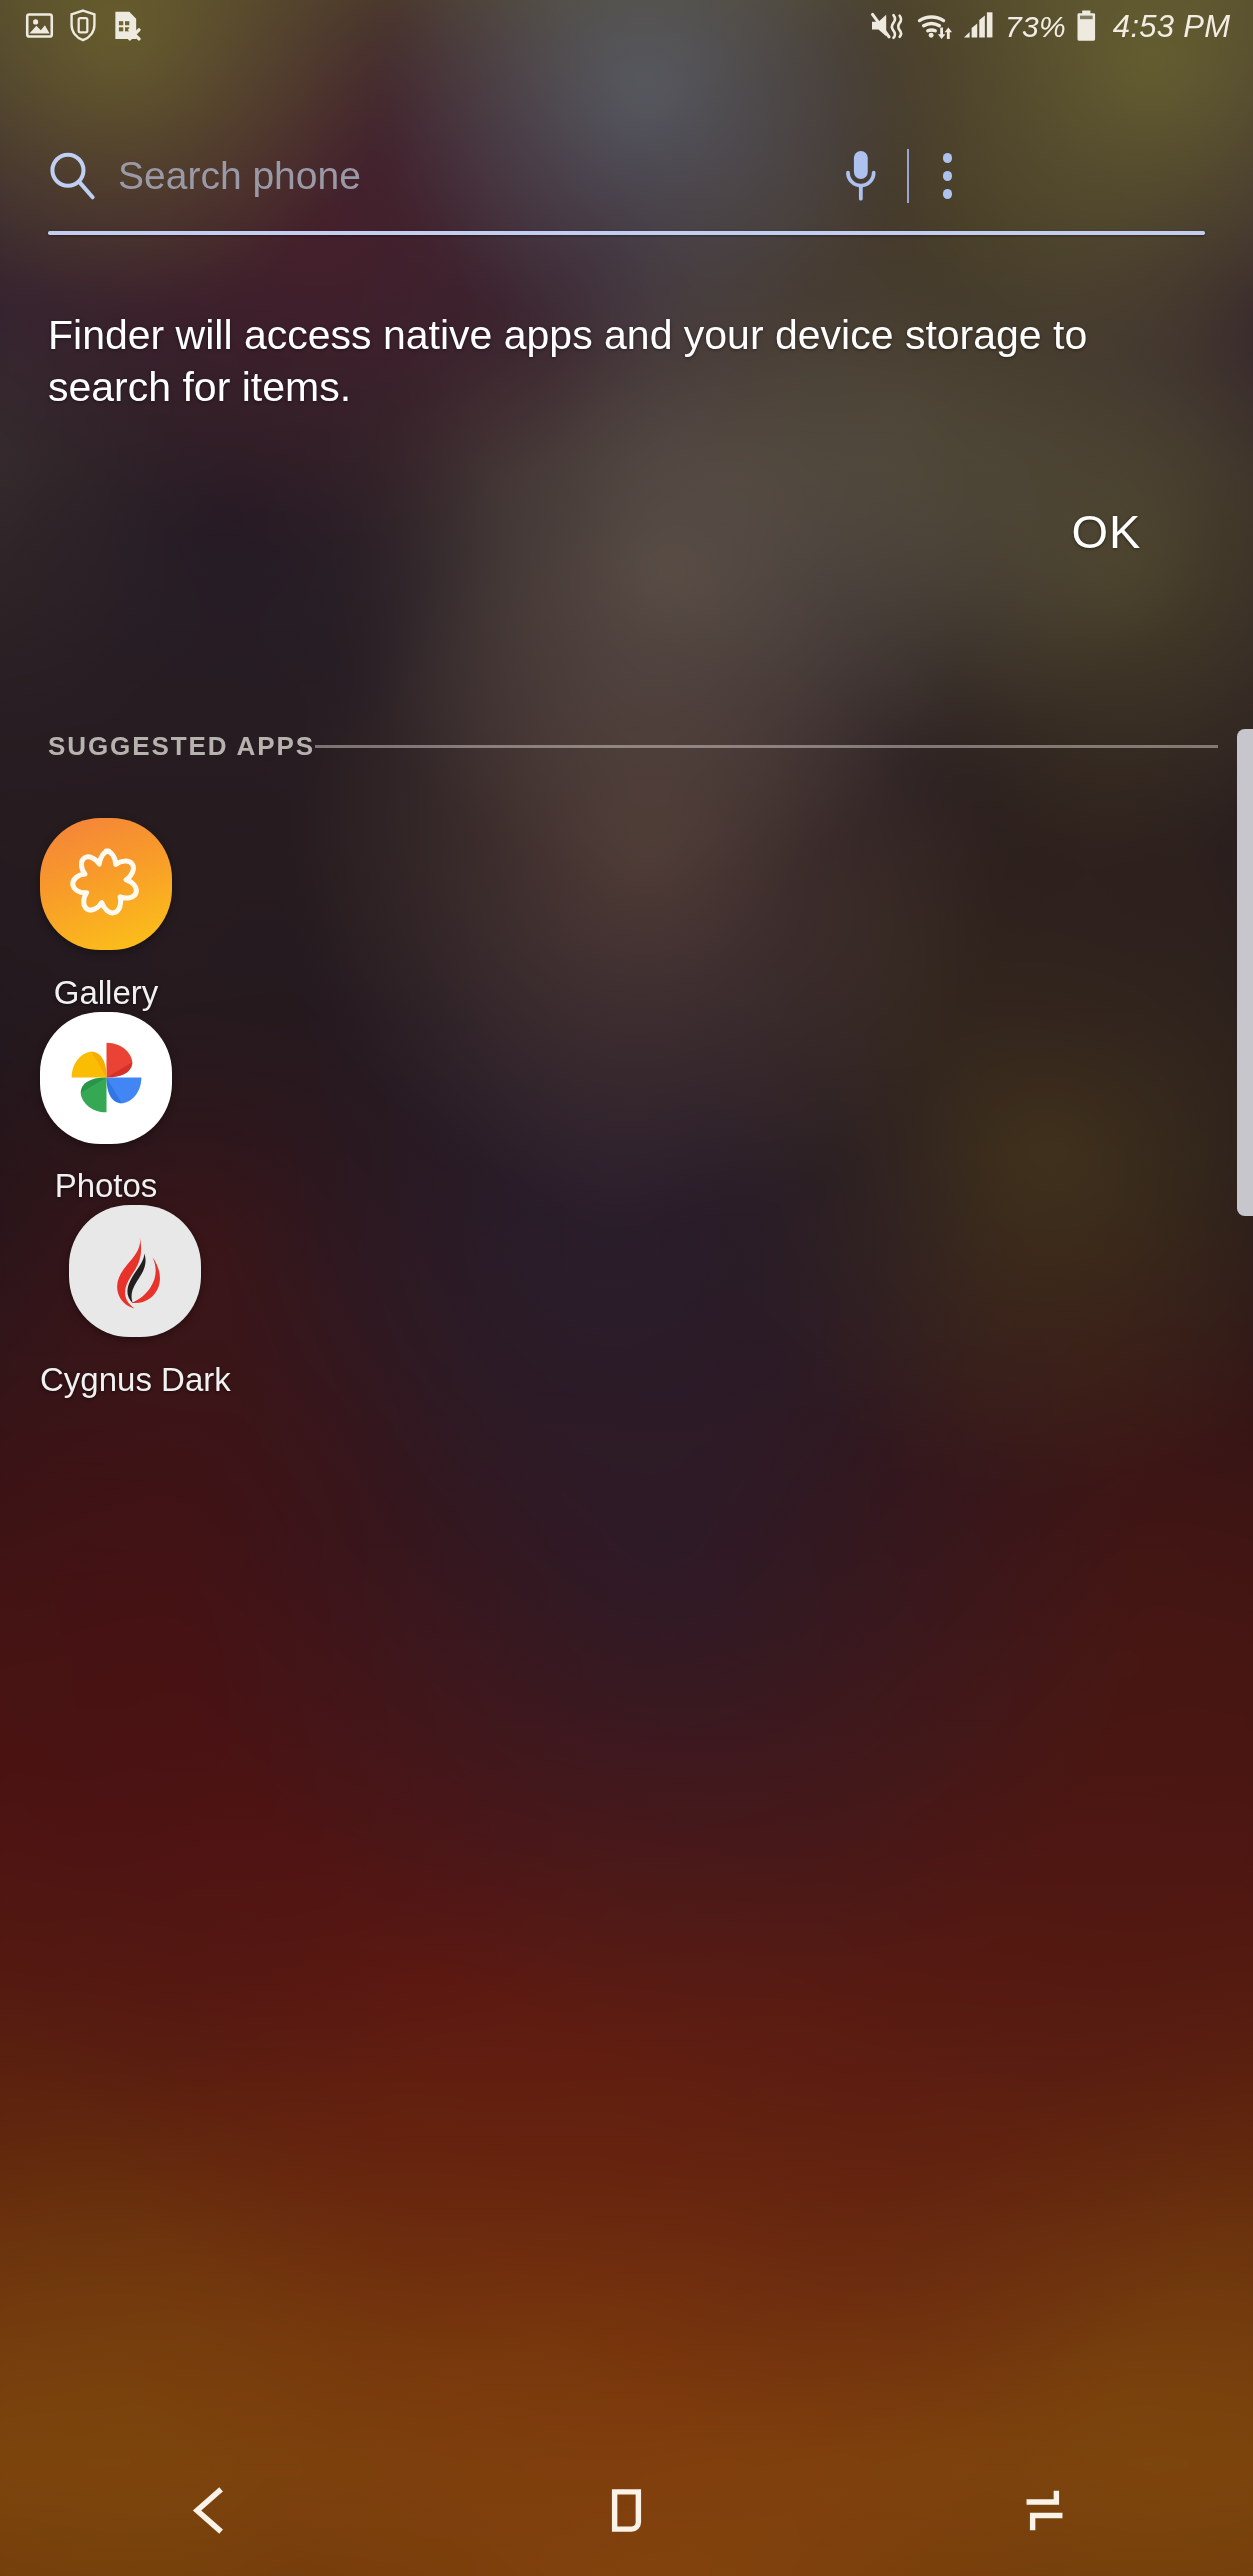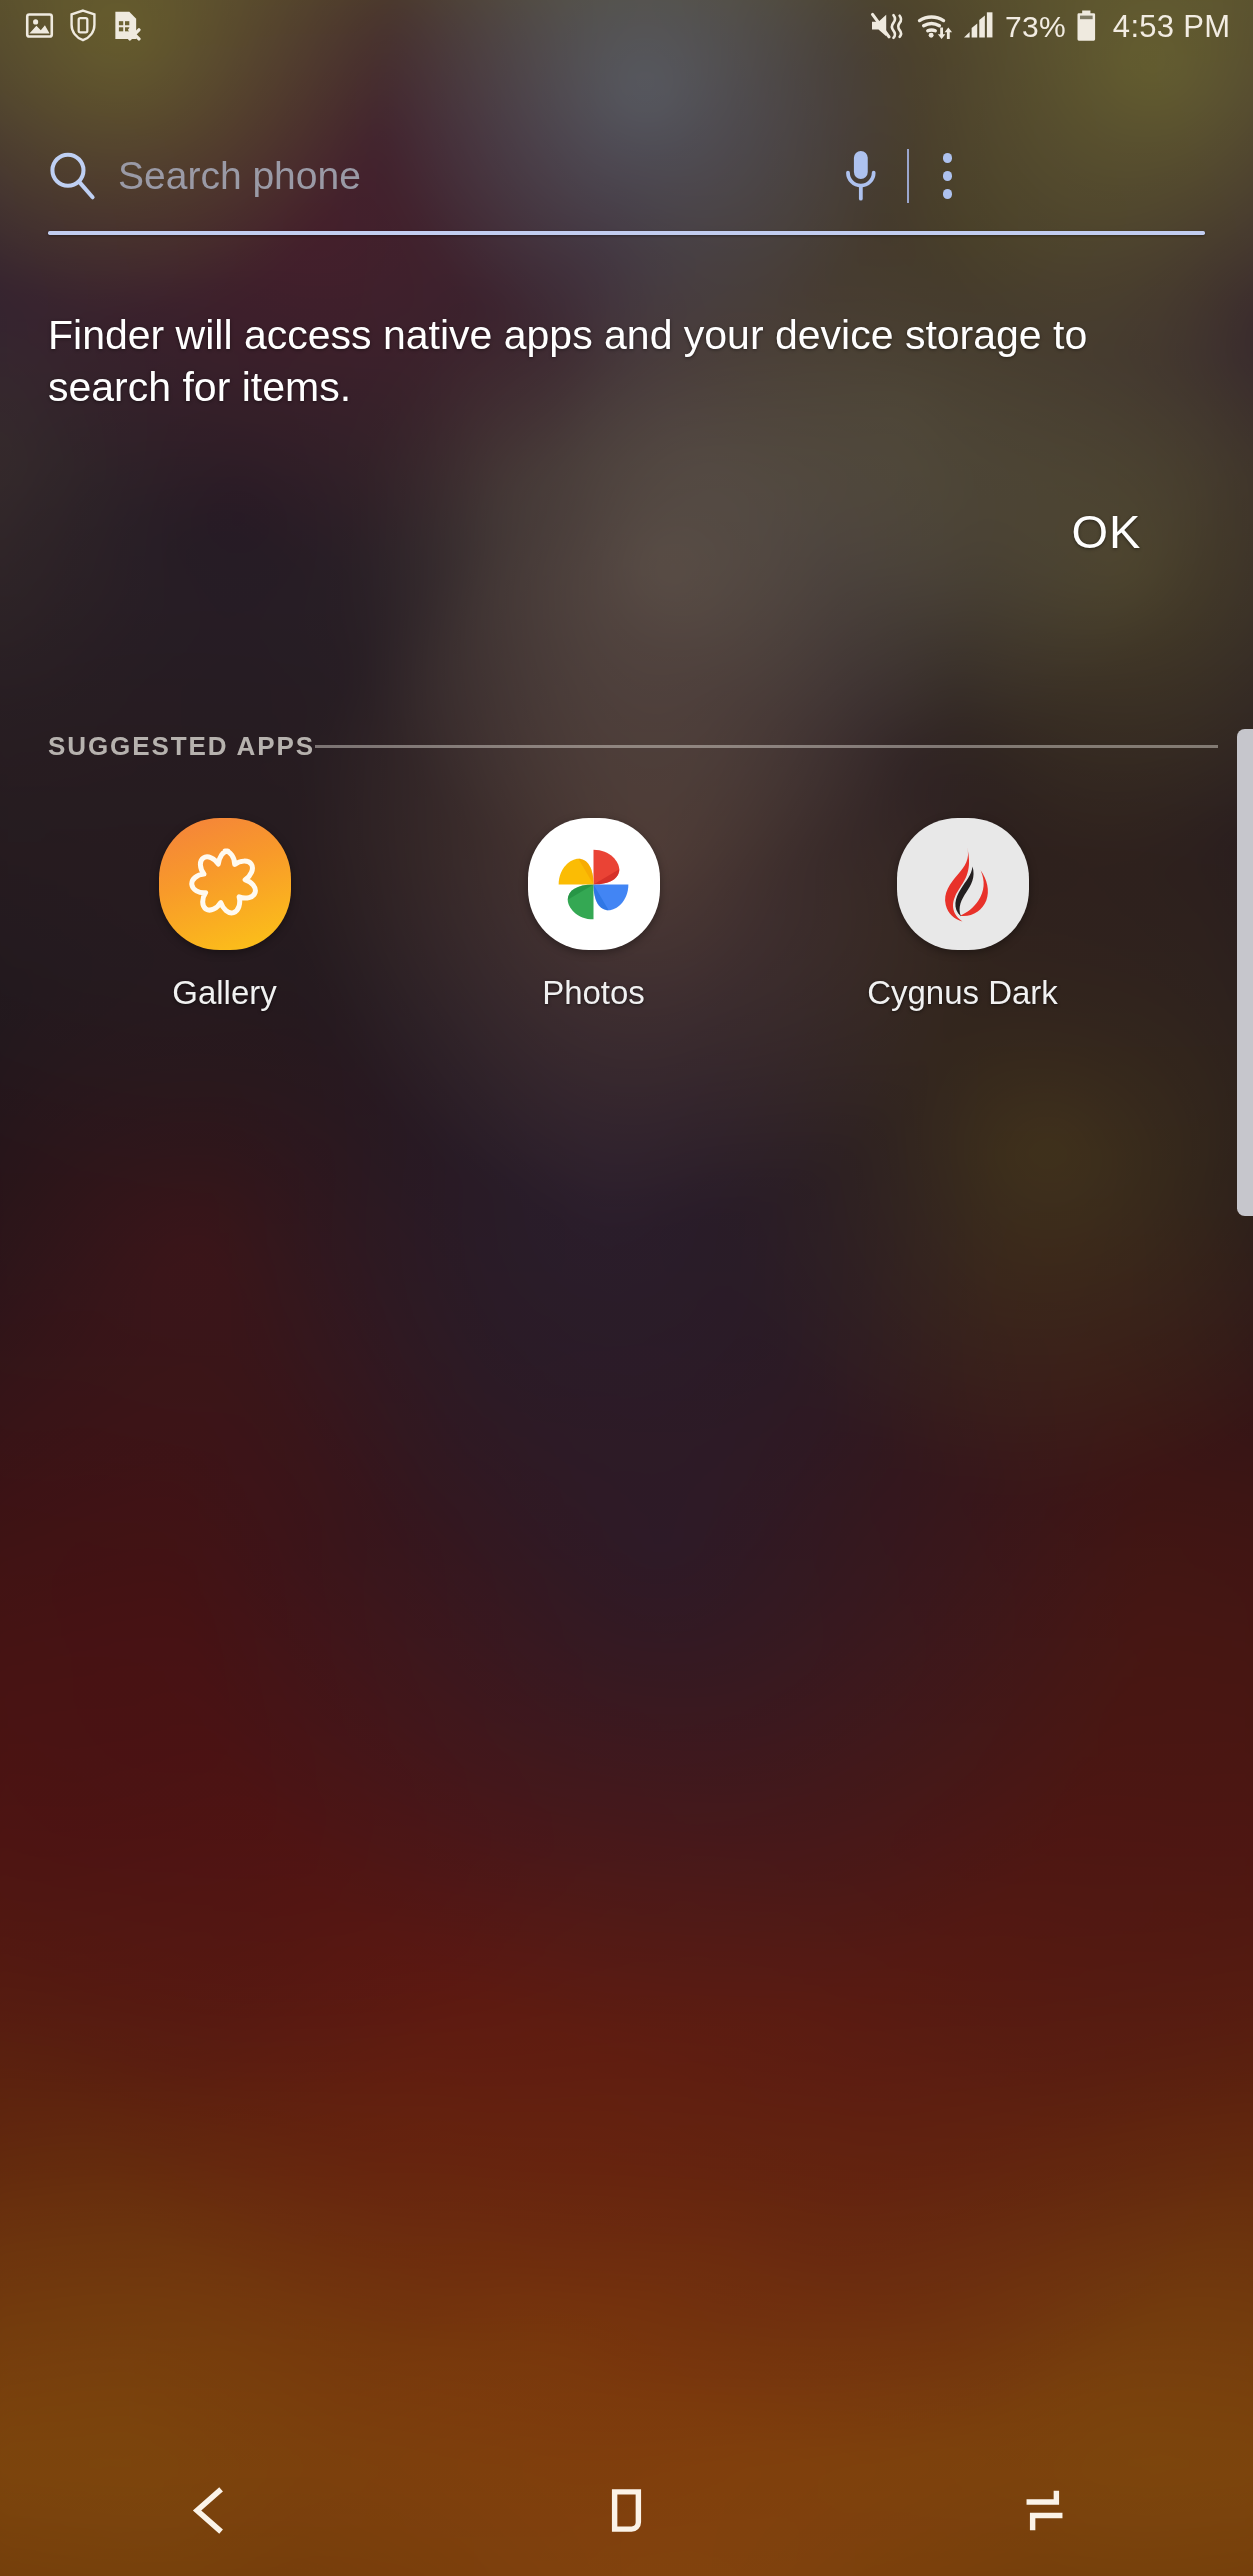--- a/index.html
+++ b/index.html
@@ -70,20 +70,21 @@
     position:absolute; inset:0;
     background:linear-gradient(180deg, rgba(0,0,0,0.22) 0%, rgba(0,0,0,0.30) 25%, rgba(0,0,0,0.26) 60%, rgba(0,0,0,0.16) 100%);
   }
 
   
   #status-bar {
     position:absolute; top:0; left:0; right:0; height:54px;
     display:flex; align-items:center;
     padding:0 22.6px 0 24.4px;
     color:#efeadf;
+    font-style:italic;
   }
   .sb-left { display:flex; align-items:center; gap:12.2px; }
   .sb-right { margin-left:auto; display:flex; align-items:center; gap:9.6px; }
   .sb-icon { display:block; }
   .sb-text { font-size:30px; font-weight:400; letter-spacing:0.3px; color:#f2ece2; }
   #clock { font-size:31px; margin-left:5.2px; }
 
   
   #search-row {
     position:absolute; top:129px; left:0; width:1007px; height:94px;
@@ -132,20 +133,21 @@
   #suggested-title {
     font-size:26px; font-weight:700; letter-spacing:1.9px;
     color:#b6b2ae; white-space:nowrap;
   }
   #suggested-rule { flex:1 1 auto; height:2.6px; background:rgba(226,222,216,0.45); }
 
   #app-row {
     position:absolute; top:818px; left:0; width:1187px;
     display:flex; align-items:flex-start;
     padding:0 40px;
+    flex-direction:column;
   }
   .app-cell {
     flex:1 1 0; display:flex; flex-direction:column; align-items:center;
     cursor:pointer;
   }
   .app-icon {
     width:132px; height:132px; border-radius:38px;
     position:relative; overflow:hidden;
     box-shadow:0 2.6px 8.7px rgba(0,0,0,0.35);
     display:flex; align-items:center; justify-content:center;

